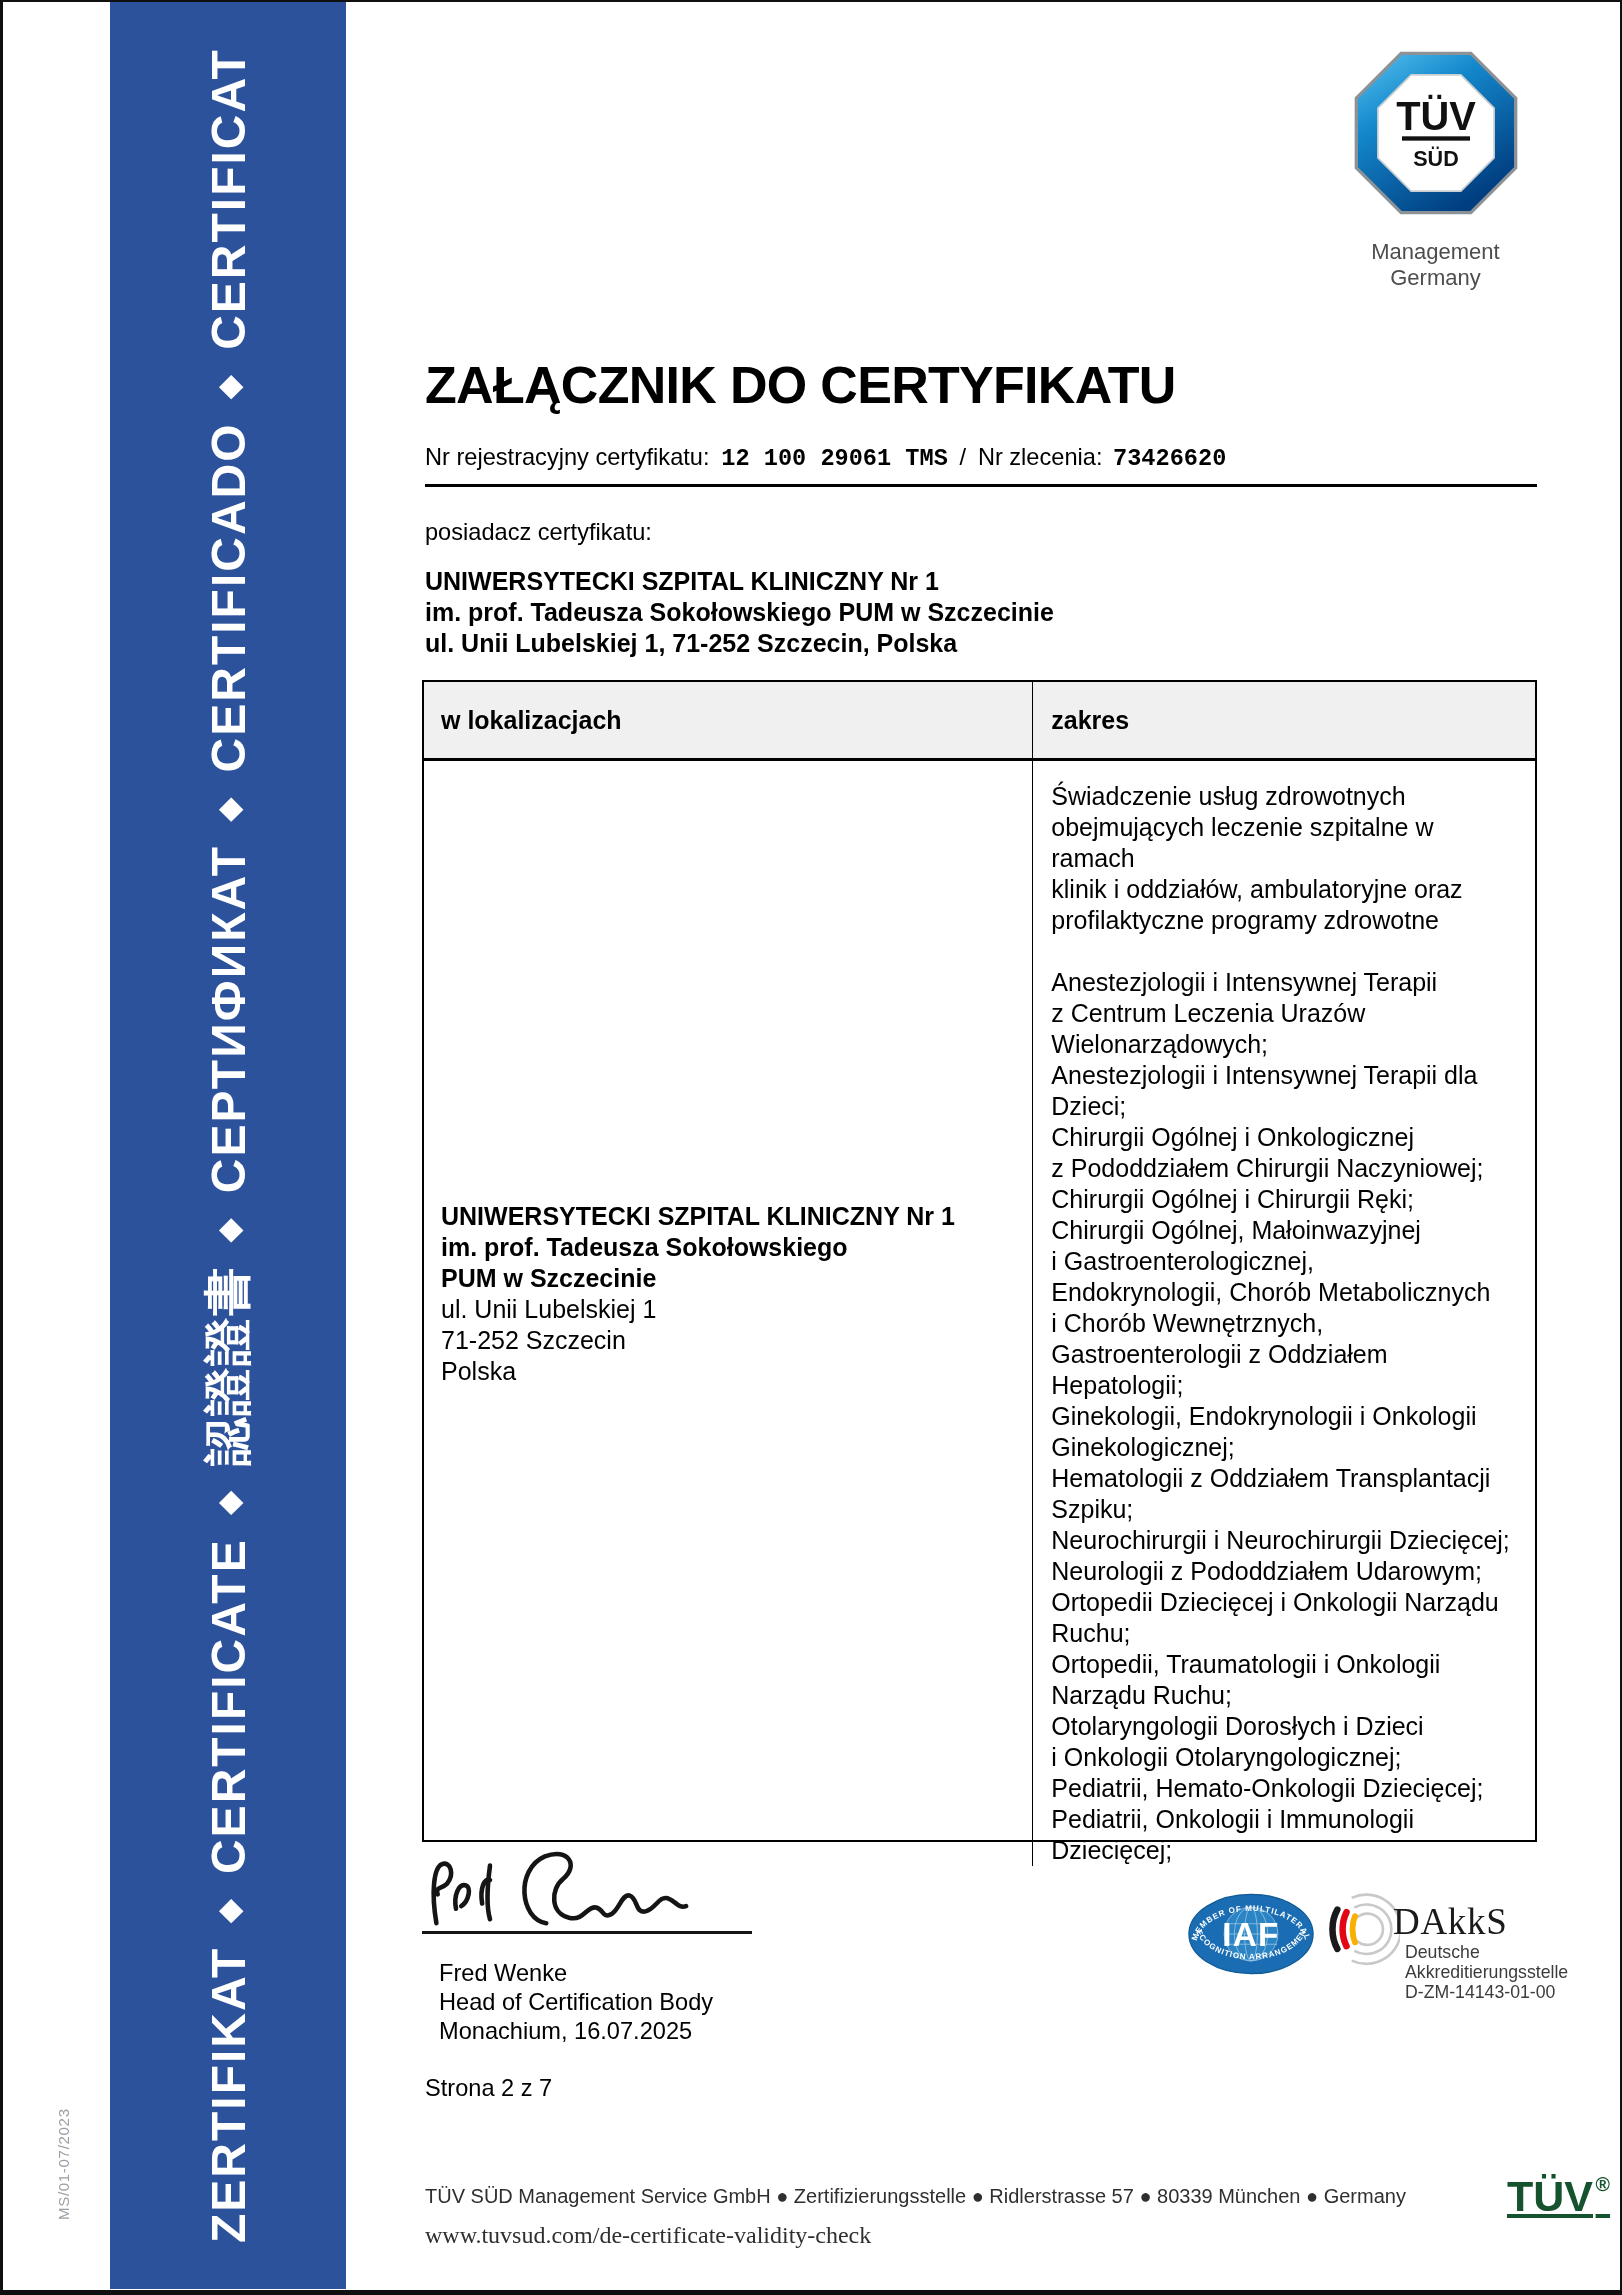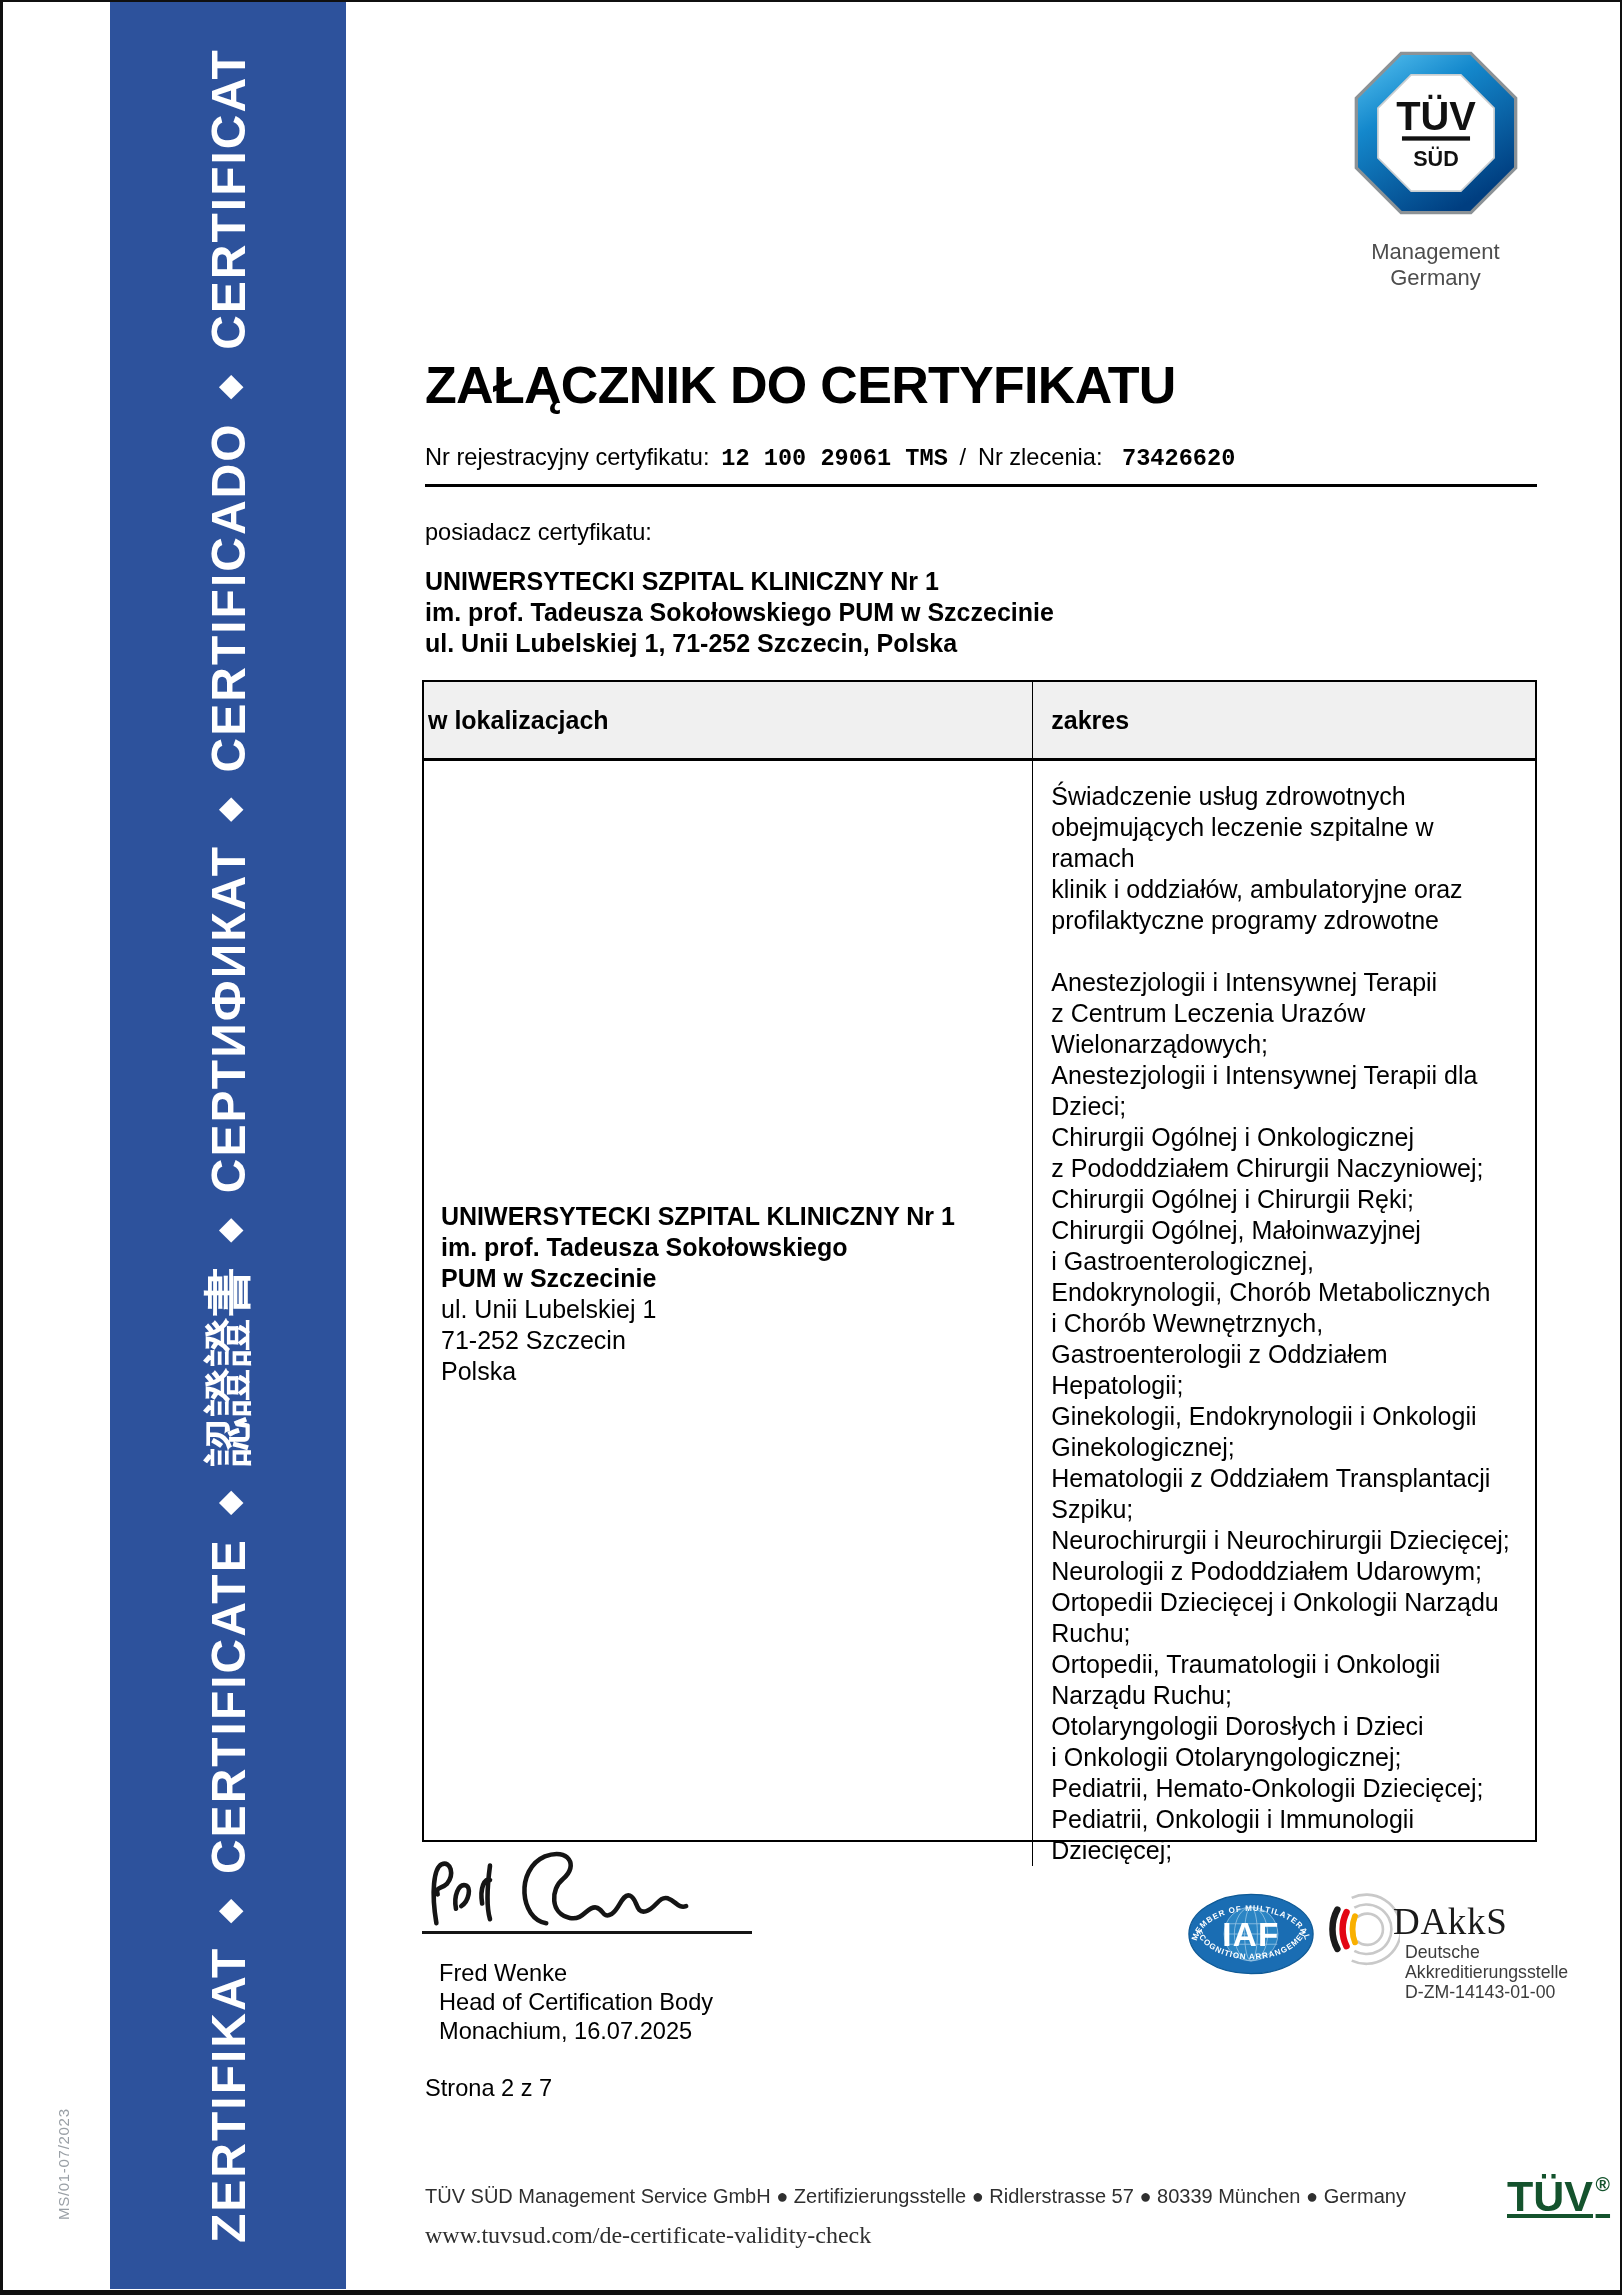--- a/index.html
+++ b/index.html
@@ -36,21 +36,21 @@
   .regline{left:422px;top:442px;font-size:23.6px;}
   .regline b{font-weight:bold;font-family:Liberation Mono, monospace;}
   .rule{left:422px;top:482px;width:1112px;height:2.6px;background:#000;}
   .holder-label{left:422px;top:517px;font-size:23.6px;}
   .holder-block{left:422px;top:564px;font-size:25px;font-weight:bold;line-height:31px;white-space:pre-line;}
   
   .mgmt{left:1328px;top:237px;width:209px;text-align:center;font-size:22px;color:#4d4d4d;}
   
   .tbl{left:419px;top:678px;width:1115px;height:1162px;border:2px solid #000;box-sizing:border-box;display:flex;flex-direction:column;}
   .tbl-head{height:79px;background:#f0f0f0;border-bottom:3.3px solid #000;display:flex;flex:none;box-sizing:border-box;}
-  .th1{width:609px;border-right:1.3px solid #000;box-sizing:border-box;display:flex;align-items:center;padding-left:4px;font-size:25px;font-weight:bold;}
+  .th1{width:609px;border-right:1.3px solid #000;box-sizing:border-box;display:flex;align-items:center;padding-left:17px;font-size:25px;font-weight:bold;}
   .th2{flex:1;display:flex;align-items:center;padding-left:18.3px;font-size:25px;font-weight:bold;}
   .tbl-body{flex:1;display:flex;}
   .td1{width:609px;border-right:1.3px solid #000;box-sizing:border-box;position:relative;}
   .td2{flex:1;padding:19.6px 11.8px 0 18.3px;box-sizing:border-box;}
   .loc{position:absolute;left:17px;top:440px;font-size:25px;line-height:31px;}
   .loc-name{font-weight:bold;white-space:pre-line;}
   .loc-addr{white-space:pre-line;}
   .scope{font-size:25px;line-height:31px;white-space:pre-line;}
   
   .sig-line{left:419px;top:1929px;width:330px;height:2.6px;background:#151515;}
@@ -102,21 +102,21 @@
     <text x="50" y="70" font-size="13" font-weight="bold" text-anchor="middle" fill="#111">SÜD</text>
   </svg>
   <div class="abs mgmt">Management Germany</div>
 
   <div class="abs title">ZAŁĄCZNIK DO CERTYFIKATU</div>
   <div class="abs regline">
     <span>Nr rejestracyjny certyfikatu:</span>
     <b style="margin-left:5.2px">12 100 29061 TMS</b>
     <span style="margin:0 5.2px">/</span>
     <span>Nr zlecenia:</span>
-    <b style="margin-left:13px">73426620</b>
+    <b style="margin-left:4px">73426620</b>
   </div>
   <div class="abs rule"></div>
   <div class="abs holder-label">posiadacz certyfikatu:</div>
   <div class="abs holder-block">UNIWERSYTECKI SZPITAL KLINICZNY Nr 1
 im. prof. Tadeusza Sokołowskiego PUM w Szczecinie
 ul. Unii Lubelskiej 1, 71-252 Szczecin, Polska</div>
 
   <div class="abs tbl">
     <div class="tbl-head">
       <div class="th1">w lokalizacjach</div>

